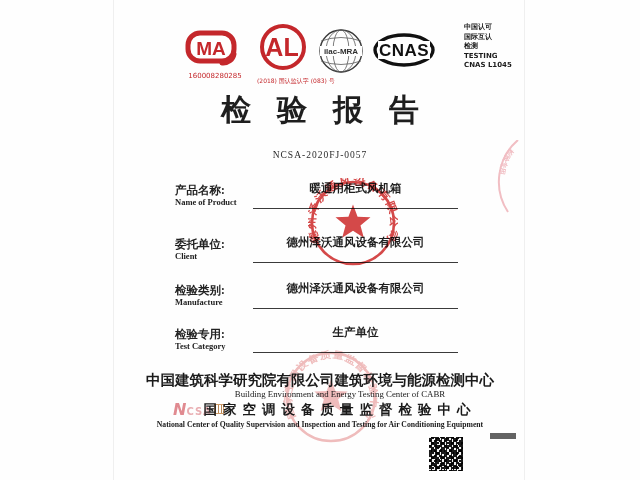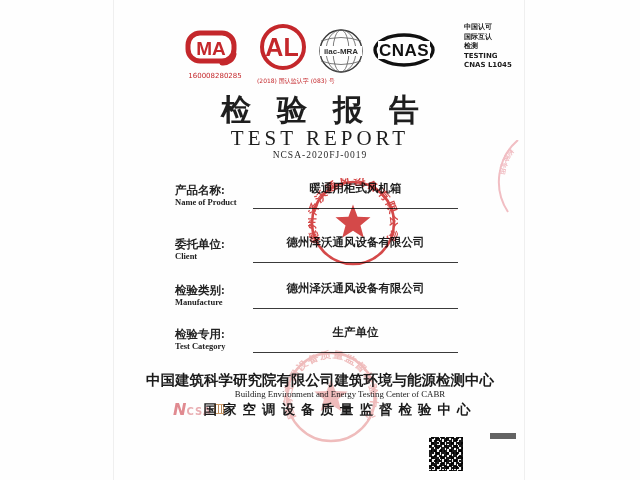--- a/index.html
+++ b/index.html
@@ -88,22 +88,21 @@
 
   <div class="abs accred" style="left:464px;top:23px">
     <div>中国认可</div>
     <div>国际互认</div>
     <div>检测</div>
     <div>TESTING</div>
     <div>CNAS L1045</div>
   </div>
 
   <div class="abs title-cn">检验报告</div>
-  <div class="abs title-en">TEST REPORT</div>
-  <div class="abs report-no">NCSA-2020FJ-0019</div>
+  <div class="abs report-no">NCSA-2020FJ-0057</div>
 
   <div class="row" style="top:183px">
     <span class="lbl-cn">产品名称:</span>
     <span class="lbl-en">Name of Product</span>
     <span class="val">暖通用柜式风机箱</span>
   </div>
   <div class="row" style="top:237px">
     <span class="lbl-cn">委托单位:</span>
     <span class="lbl-en">Client</span>
     <span class="val">德州泽沃通风设备有限公司</span>
@@ -157,17 +156,18 @@
     </svg>
   </div>
 
   <div class="abs org-cn">中国建筑科学研究院有限公司建筑环境与能源检测中心</div>
   <div class="abs org-en">Building Environment and Energy Testing Center of CABR</div>
 
   <div class="abs ncsa">
     <span class="n">N</span><span class="csa">CSA</span><span class="sq"></span>
   </div>
   <div class="abs center-cn">国家空调设备质量监督检验中心</div>
+  <div class="abs center-en">National Center of Quality Supervision and Inspection and Testing for Air Conditioning Equipment</div>
 
   <div class="abs qr"></div>
   <div class="abs smudge"></div>
 
 </div>
 
 </body></html>

